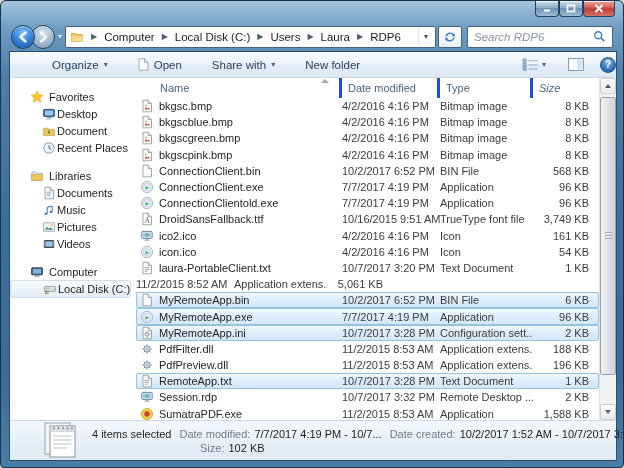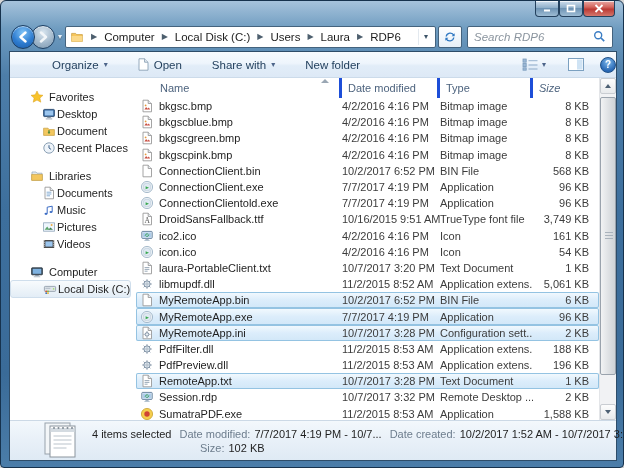--- a/index.html
+++ b/index.html
@@ -538,30 +538,20 @@
                     <path d="M4.6 6.6h4.8M4.6 8.4h4.8M4.6 10.2h3" stroke="#8fa0b0" stroke-width="0.9" fill="none"></path>
                   </svg>
                 </span>
                 <span>laura-PortableClient.txt</span>
               </div>
               <div class="fc-date">10/7/2017 3:20 PM</div>
               <div class="fc-type">Text Document</div>
               <div class="fc-size">1 KB</div>
             </div>
             <div class="frow">
-              <div class="fc-name">
-                <span class="fc-icon">
-                  <svg width="14" height="14" viewBox="0 0 14 14">
-                    <circle cx="7" cy="7" r="3.1" fill="#dde6ee" stroke="#7b8da0" stroke-width="0.9"></circle>
-                    <circle cx="7" cy="7" r="1.1" fill="#fff" stroke="#7b8da0" stroke-width="0.6"></circle>
-                    <path d="M7 3.9V2.3M7 10.1v1.6M3.9 7H2.3M10.1 7h1.6M4.8 4.8L3.7 3.7M9.2 9.2l1.1 1.1M9.2 4.8l1.1-1.1M4.8 9.2l-1.1 1.1" stroke="#7b8da0" stroke-width="1"></path>
-                  </svg>
-                </span>
-                <span>libmupdf.dll</span>
-              </div>
               <div class="fc-date">11/2/2015 8:52 AM</div>
               <div class="fc-type">Application extens...</div>
               <div class="fc-size">5,061 KB</div>
             </div>
             <div class="frow selected">
               <div class="fc-name">
                 <span class="fc-icon">
                   <svg width="14" height="14" viewBox="0 0 14 14">
                     <path d="M3 1.2h5.2L11.5 4.5v8.3H3z" fill="#fff" stroke="#9a9a9a" stroke-width="0.9"></path>
                     <path d="M8.2 1.2v3.3h3.3" fill="#e9edf1" stroke="#9a9a9a" stroke-width="0.9"></path>

